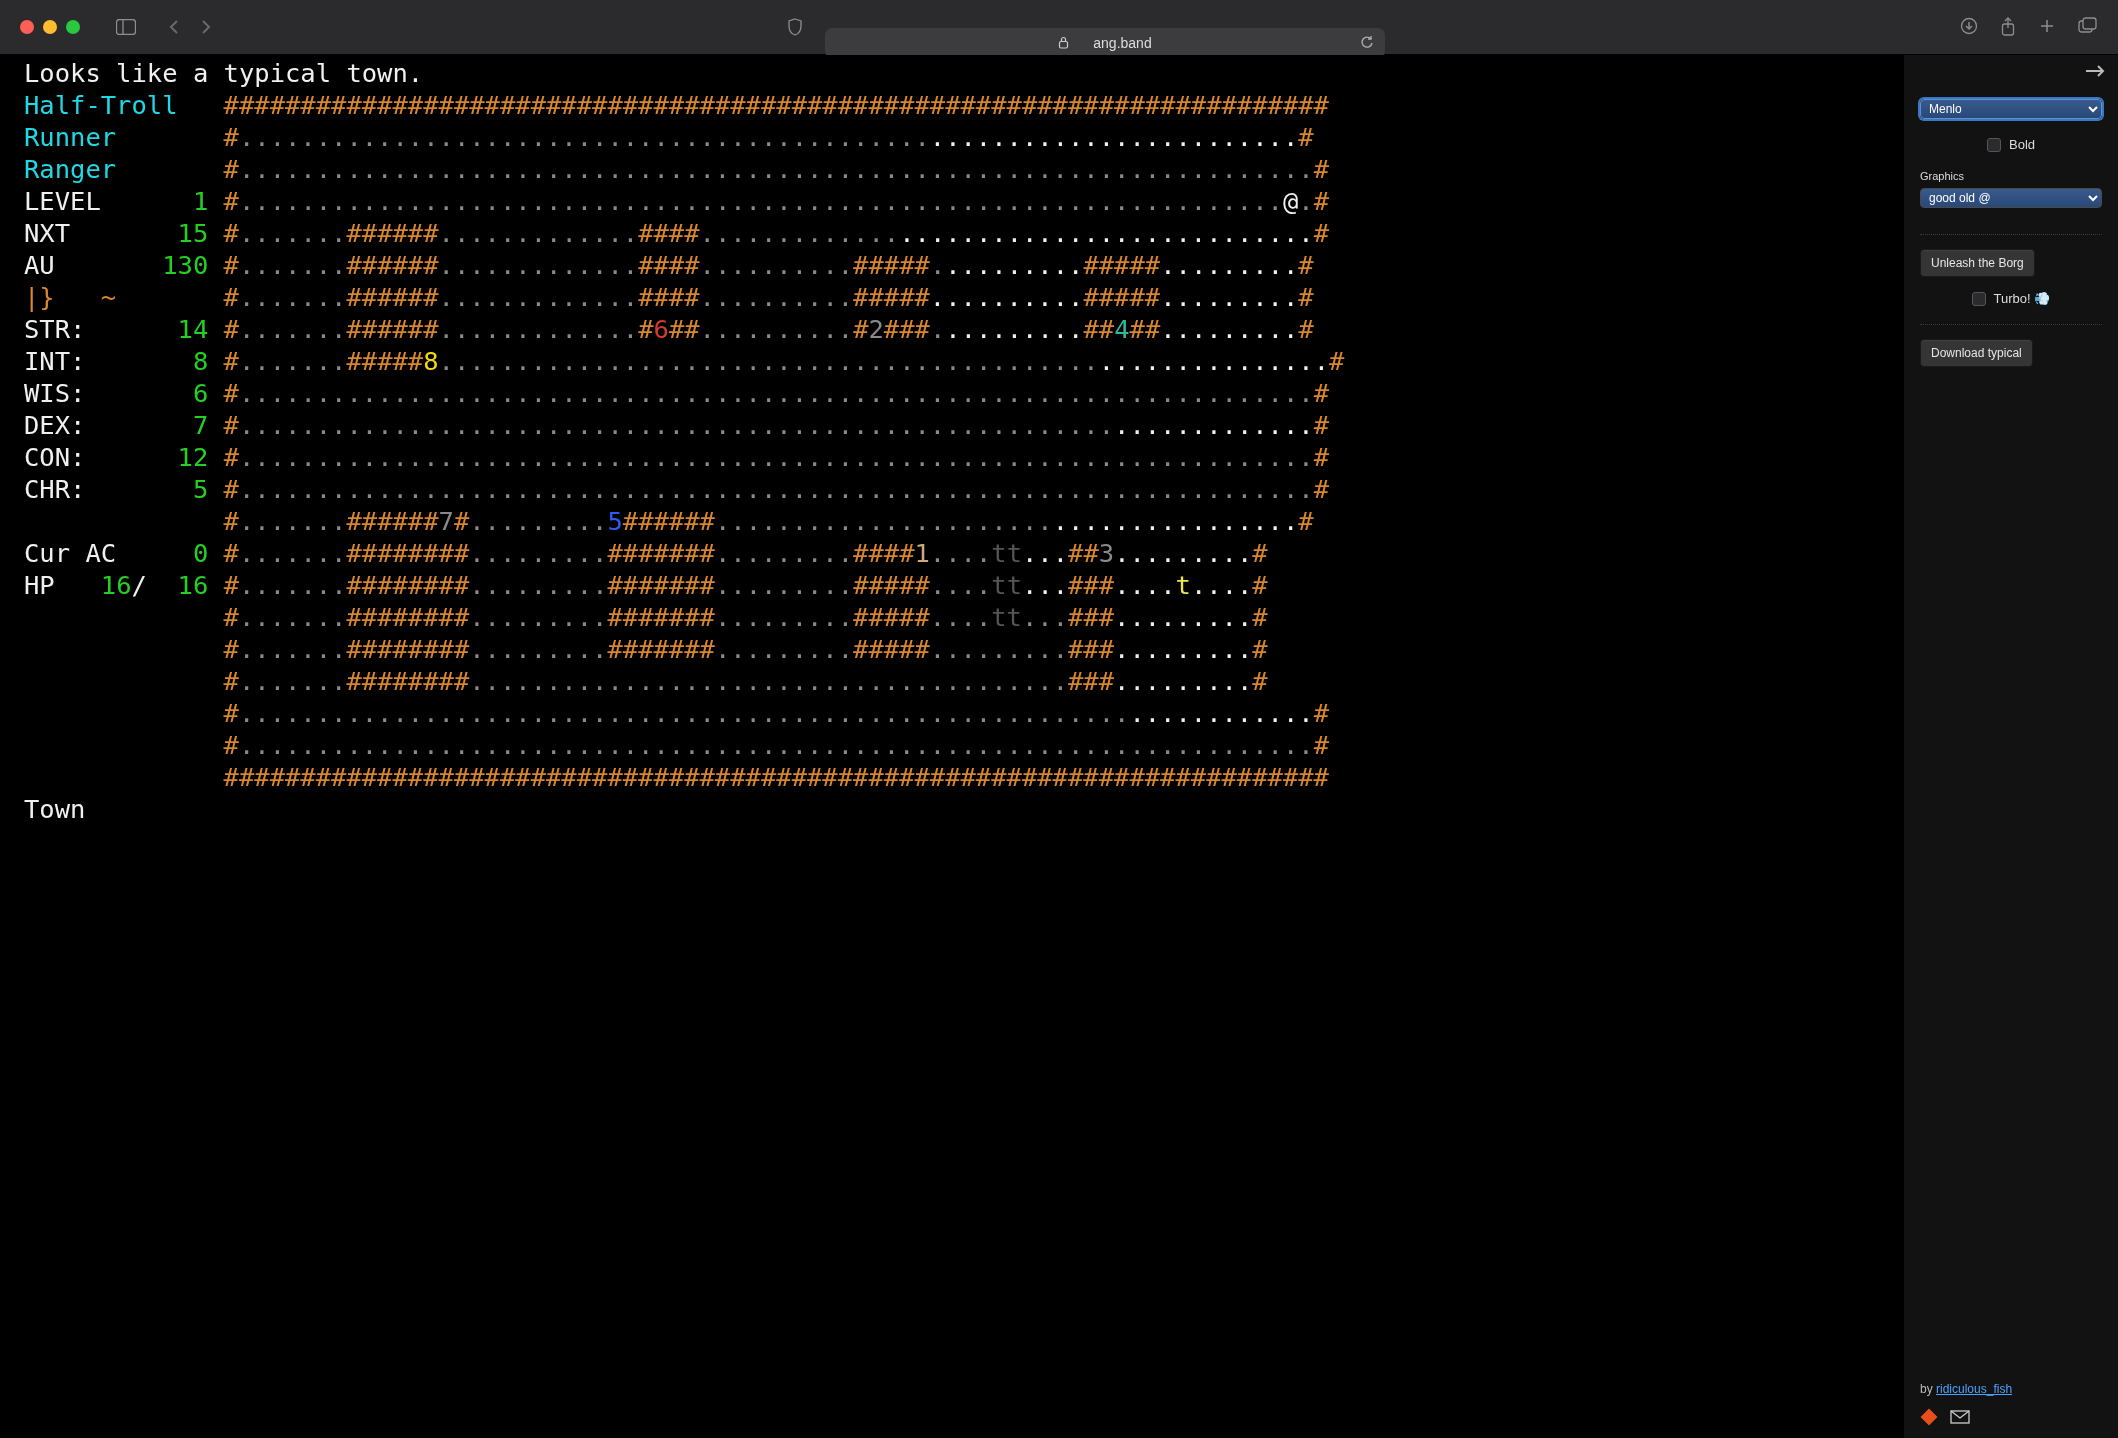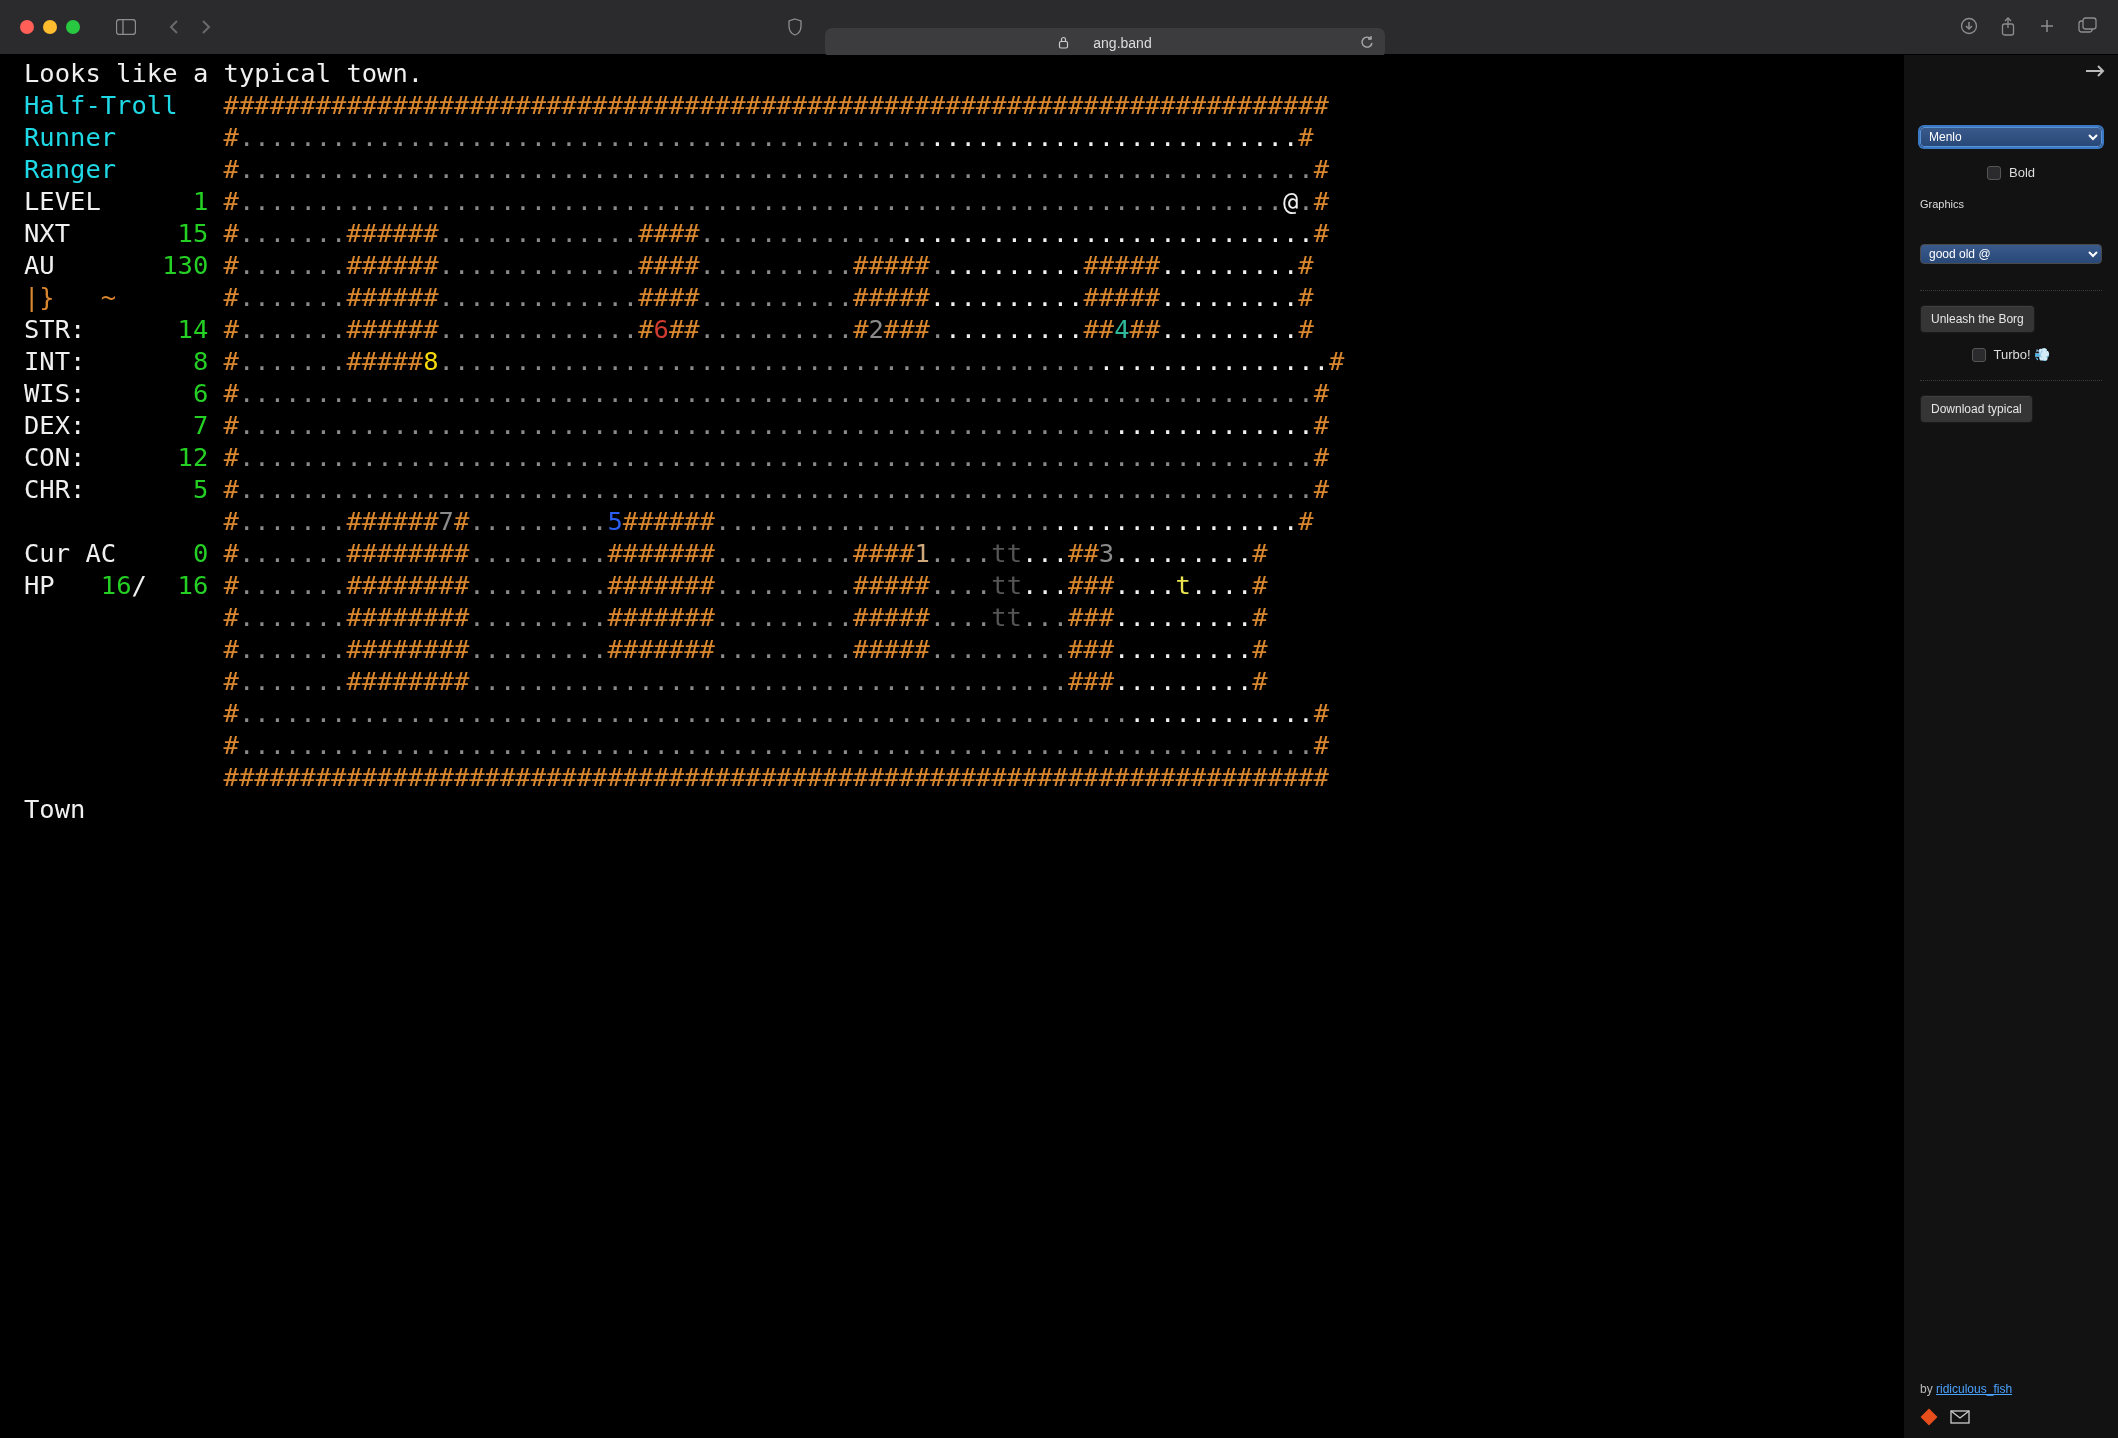--- a/index.html
+++ b/index.html
@@ -80,21 +80,20 @@
     width: 100%;
     background: linear-gradient(#3a5a8c,#284878);
     color: #fff;
     border: 1px solid #5a92d8;
     border-radius: 4px;
     height: 20px;
     font-size: 12px;
     padding: 0 4px;
     margin-bottom: 12px;
     box-shadow: 0 0 0 2px #3b78c4;
-    margin-top: 28px;
   }
   .side select.graphics-sel {
      box-shadow:none;
      border:1px solid #4a4a4a;
      background:linear-gradient(#3a5a8c,#284878);
   }
   .side .chk { display:flex; align-items:center; gap:8px; margin: 6px 0 18px; font-size:13px;justify-content:center;}
   .side .chk input { width:14px; height:14px; appearance:none; background:#2b2b2d; border:1px solid #555; border-radius:3px;}
   .side .section-label{ font-size:11px; margin: 8px 0 6px; }
   .side hr { border:none; border-top:1px dotted #3a3a3a; margin: 14px 0;}

